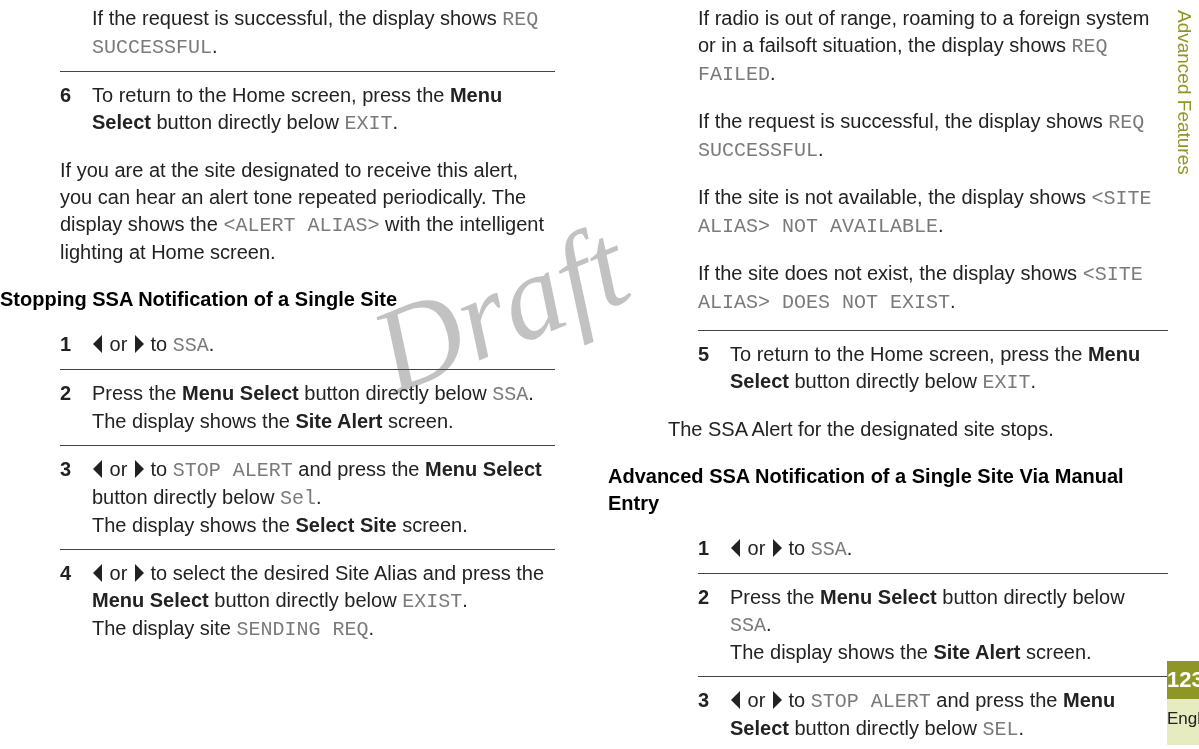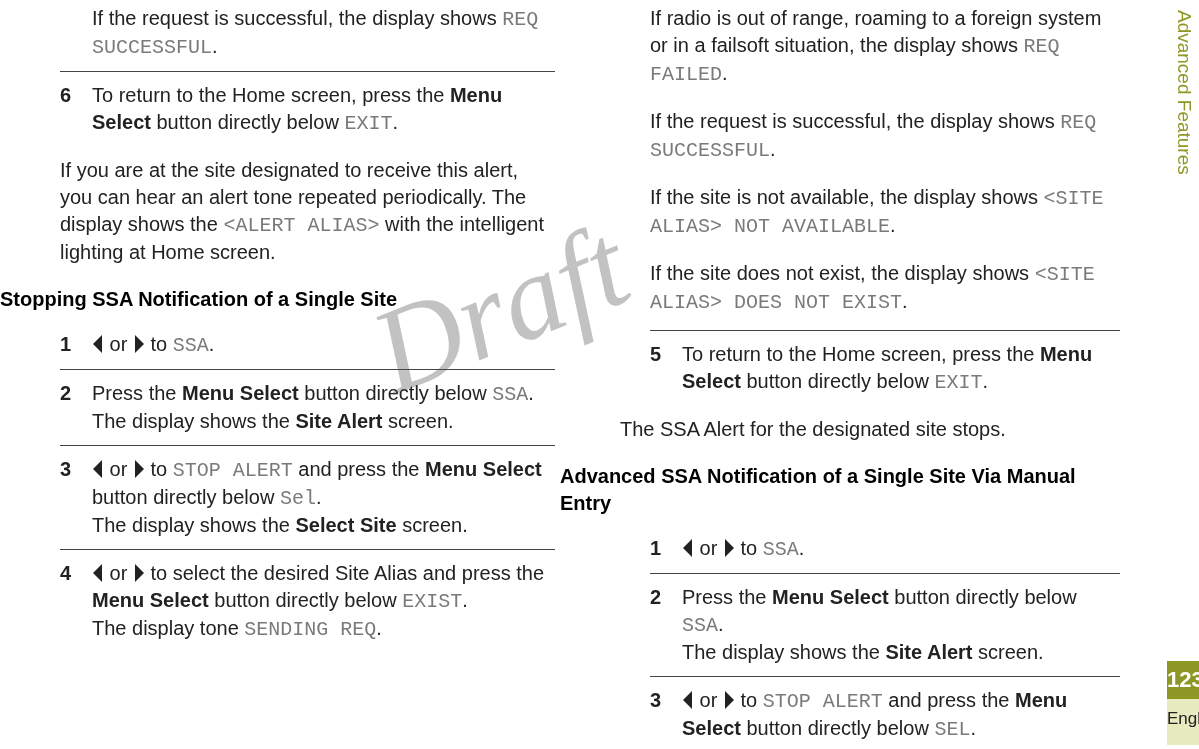--- a/index.html
+++ b/index.html
@@ -12,20 +12,21 @@
       overflow: hidden;
     }
     .page-wrap {
       display: flex;
       height: 100%;
     }
     .content {
       display: flex;
       flex: 1;
       padding: 5px 10px 5px 0;
+      gap: 48px;
     }
     .col {
       width: 565px;
       padding: 0 10px 0 0;
     }
     .col.left { padding-left: 0; }
     .col.right { padding-left: 25px; }
 
     .step {
       display: flex;
@@ -174,21 +175,21 @@
       </div>
 
       <div class="step no-border">
         <div class="stepnum">4</div>
         <div class="stepbody">
           <span class="arrow"><svg width="12" height="18">
                 <polygon points="10,0 10,18 1,9" fill="#222"></polygon>
               </svg></span><span> or </span><span class="arrow"><svg width="12" height="18">
                 <polygon points="2,0 2,18 11,9" fill="#222"></polygon>
               </svg></span><span> to select the desired Site Alias and press the </span><span class="bold">Menu Select</span><span> button directly below </span><span class="code">EXIST</span><span>.</span><br>
-          <span>The display tone </span><span class="code">SENDING REQ</span><span>.</span>
+          <span>The display site </span><span class="code">SENDING REQ</span><span>.</span>
         </div>
       </div>
     </div>
 
     <div class="col right">
 
       <div class="para" style="padding-top:0;">
         <span>If radio is out of range, roaming to a foreign system or in a failsoft situation, the display shows </span><span class="code">REQ FAILED</span><span>.</span>
       </div>
 

